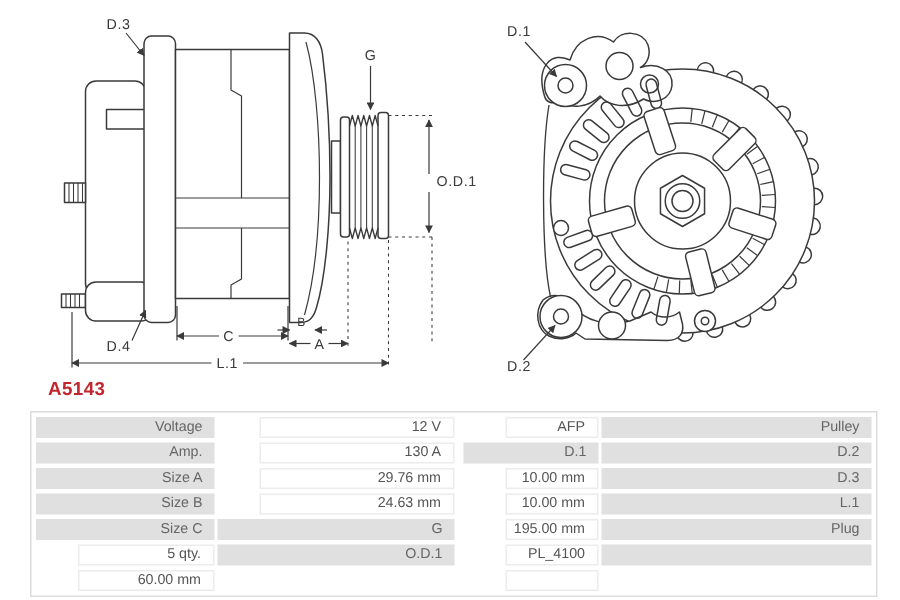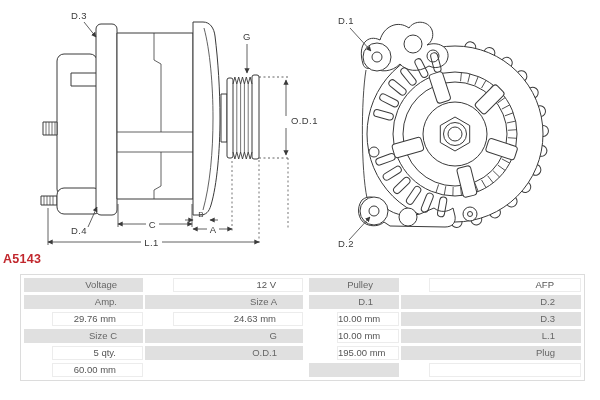--- a/index.html
+++ b/index.html
@@ -2,29 +2,29 @@
 <html><head>
 <meta charset="utf-8">
 <style>
   html,body{margin:0;padding:0;background:#fff;}
   .screen{position:relative;width:600px;height:400px;background:#ffffff;overflow:hidden;
           font-family:"Liberation Sans",sans-serif;}
   .drawing-svg{position:absolute;left:0;top:0;}
   .drawing-svg text{font-family:"Liberation Sans",sans-serif;fill:#3a3a3a;letter-spacing:.4px;}
   .lab{font-size:9.5px;}
   .lab-sm{font-size:8px;}
-  .code{position:absolute;left:3px;top:252px;font-size:12.5px;font-weight:bold;
+  .code{position:absolute;left:32px;top:252px;font-size:12.5px;font-weight:bold;
         color:#c1272d;letter-spacing:.3px;}
   .spec{position:absolute;left:20px;top:274px;width:565px;border:1px solid #dcdcdc;
         background:#fff;padding:3px;display:flex;gap:6px;box-sizing:border-box;}
   .pair{display:grid;row-gap:3px;column-gap:2px;grid-auto-rows:14px;}
   .pair.l{width:279px;grid-template-columns:119px 1fr;}
   .pair.r{flex:1;grid-template-columns:90px 1fr;}
   .cell{height:14px;line-height:14px;font-size:9.5px;text-align:right;
-        padding-right:26px;box-sizing:border-box;white-space:nowrap;overflow:hidden;}
+        padding-right:8px;box-sizing:border-box;white-space:nowrap;overflow:hidden;}
   .lbl{background:#e0e0e0;color:#666;}
   .val{background:#fff;border:1px solid #ececec;color:#555;line-height:12px;margin-left:28px;}
 </style>
 </head>
 <body>
 
 <div class="screen">
 
   <svg class="drawing-svg" width="600" height="256" viewBox="0 0 600 256">
     <defs>
@@ -216,38 +216,41 @@
     </g>
   </svg>
 
   <div class="code">A5143</div>
 
   <div class="spec">
     <div class="pair l">
       <div class="cell lbl">Voltage</div>
       <div class="cell val">12 V</div>
       <div class="cell lbl">Amp.</div>
+      <div class="cell val">130 A</div>
       <div class="cell lbl">Size A</div>
       <div class="cell val">29.76 mm</div>
+      <div class="cell lbl">Size B</div>
       <div class="cell val">24.63 mm</div>
       <div class="cell lbl">Size C</div>
       <div class="cell lbl">G</div>
       <div class="cell val">5 qty.</div>
       <div class="cell lbl">O.D.1</div>
       <div class="cell val">60.00 mm</div>
     </div>
     <div class="pair r">
+      <div class="cell val">AFP</div>
       <div class="cell lbl">Pulley</div>
-      <div class="cell val">AFP</div>
       <div class="cell lbl">D.1</div>
       <div class="cell lbl">D.2</div>
       <div class="cell val">10.00 mm</div>
       <div class="cell lbl">D.3</div>
       <div class="cell val">10.00 mm</div>
       <div class="cell lbl">L.1</div>
       <div class="cell val">195.00 mm</div>
       <div class="cell lbl">Plug</div>
+      <div class="cell val">PL_4100</div>
       <div class="cell lbl"></div>
       <div class="cell val"></div>
     </div>
   </div>
 
 </div>
 
 </body></html>

